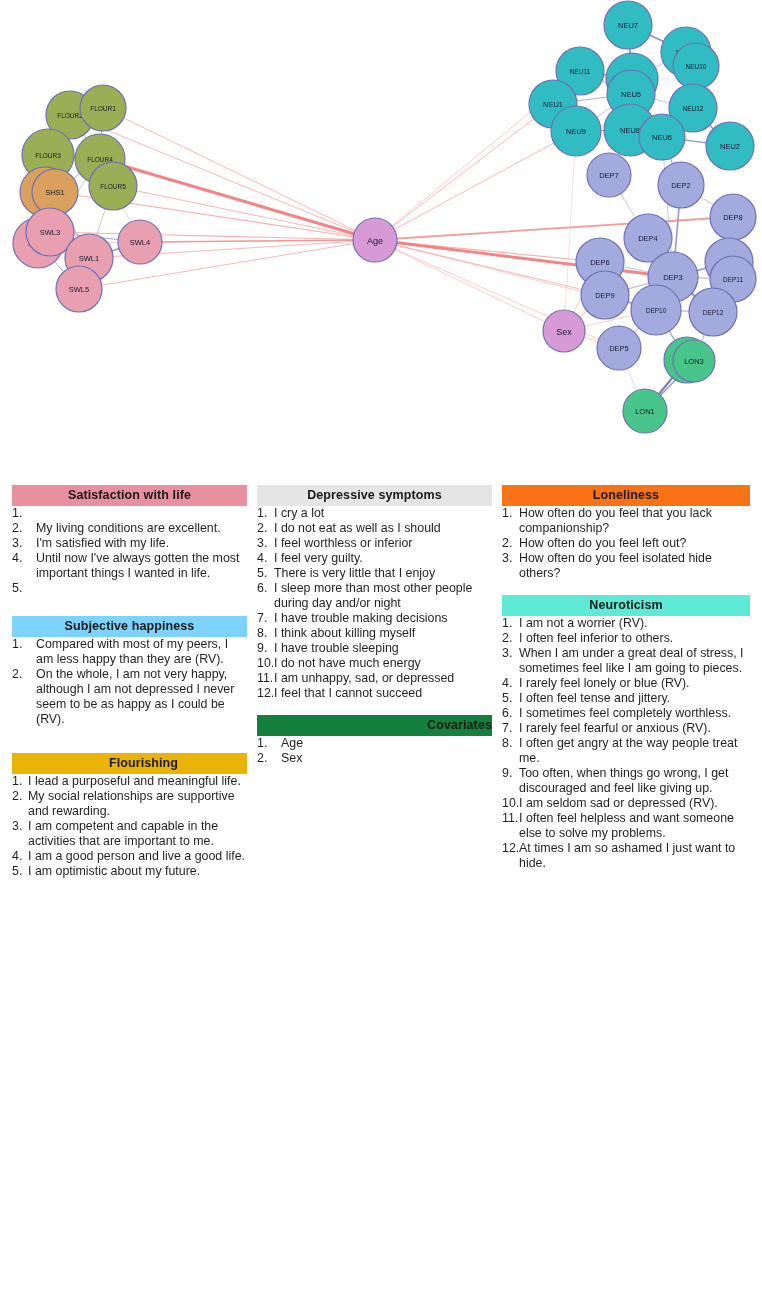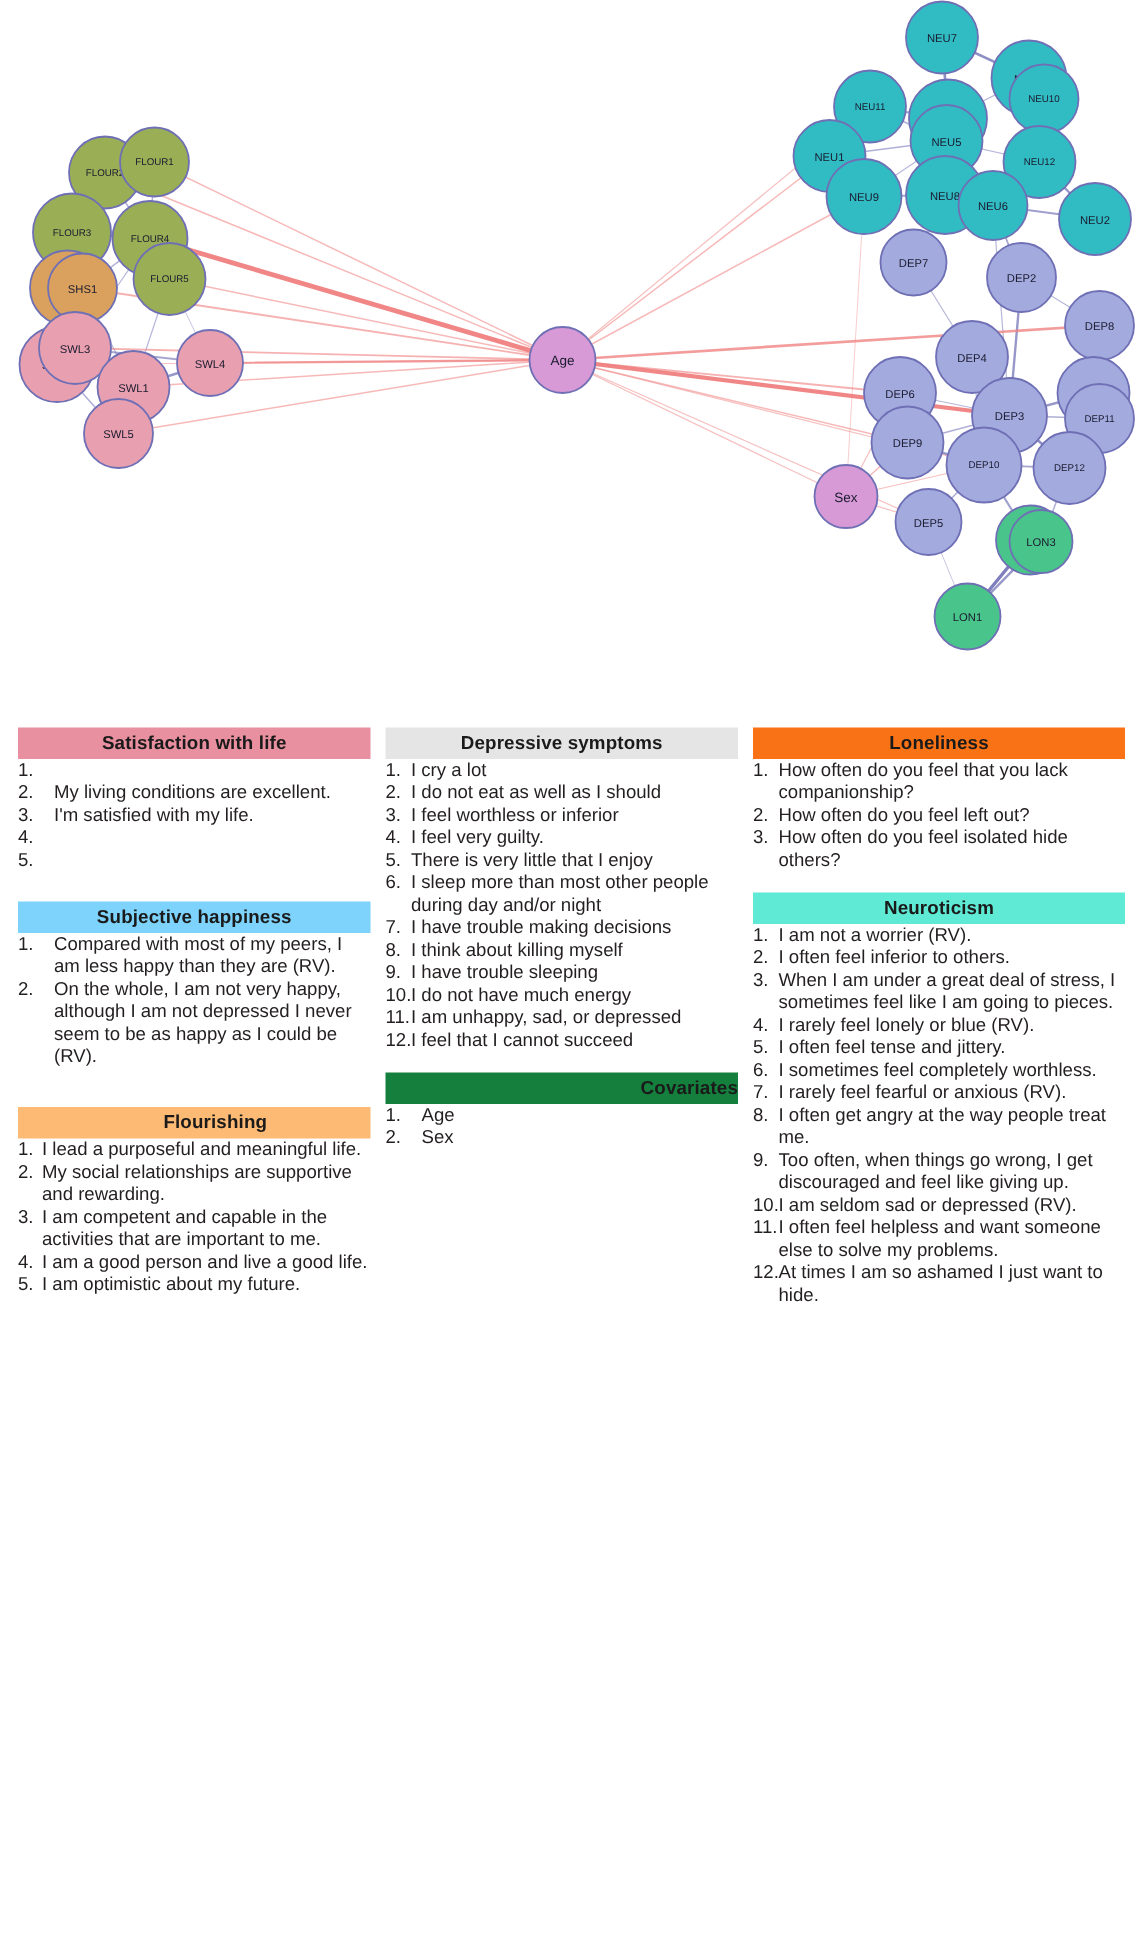--- a/index.html
+++ b/index.html
@@ -330,20 +330,21 @@
         <li>
             <span class="num">2.</span>
             <span class="txt">My living conditions are excellent.</span>
           </li>
         <li>
             <span class="num">3.</span>
             <span class="txt">I'm satisfied with my life.</span>
           </li>
         <li>
             <span class="num">4.</span>
+            <span class="txt">Until now I've always gotten the most important things I wanted in life.</span>
           </li>
         <li>
             <span class="num">5.</span>
           </li>
       </ol>
     </div>
 
     <div class="gap-md"></div>
 
     <div class="block">
@@ -356,21 +357,21 @@
         <li>
             <span class="num">2.</span>
             <span class="txt">On the whole, I am not very happy, although I am not depressed I never seem to be as happy as I could be (RV).</span>
           </li>
       </ol>
     </div>
 
     <div class="gap-lg"></div>
 
     <div class="block">
-      <div class="hdr" style="background: #fdba74; padding-left: 28px;">Flourishing</div>
+      <div class="hdr" style="background: #eab308; padding-left: 28px;">Flourishing</div>
       <ol class="items pad-tight">
         <li>
             <span class="num">1.</span>
             <span class="txt">I lead a purposeful and meaningful life.</span>
           </li>
         <li>
             <span class="num">2.</span>
             <span class="txt">My social relationships are supportive and rewarding.</span>
           </li>
         <li>

